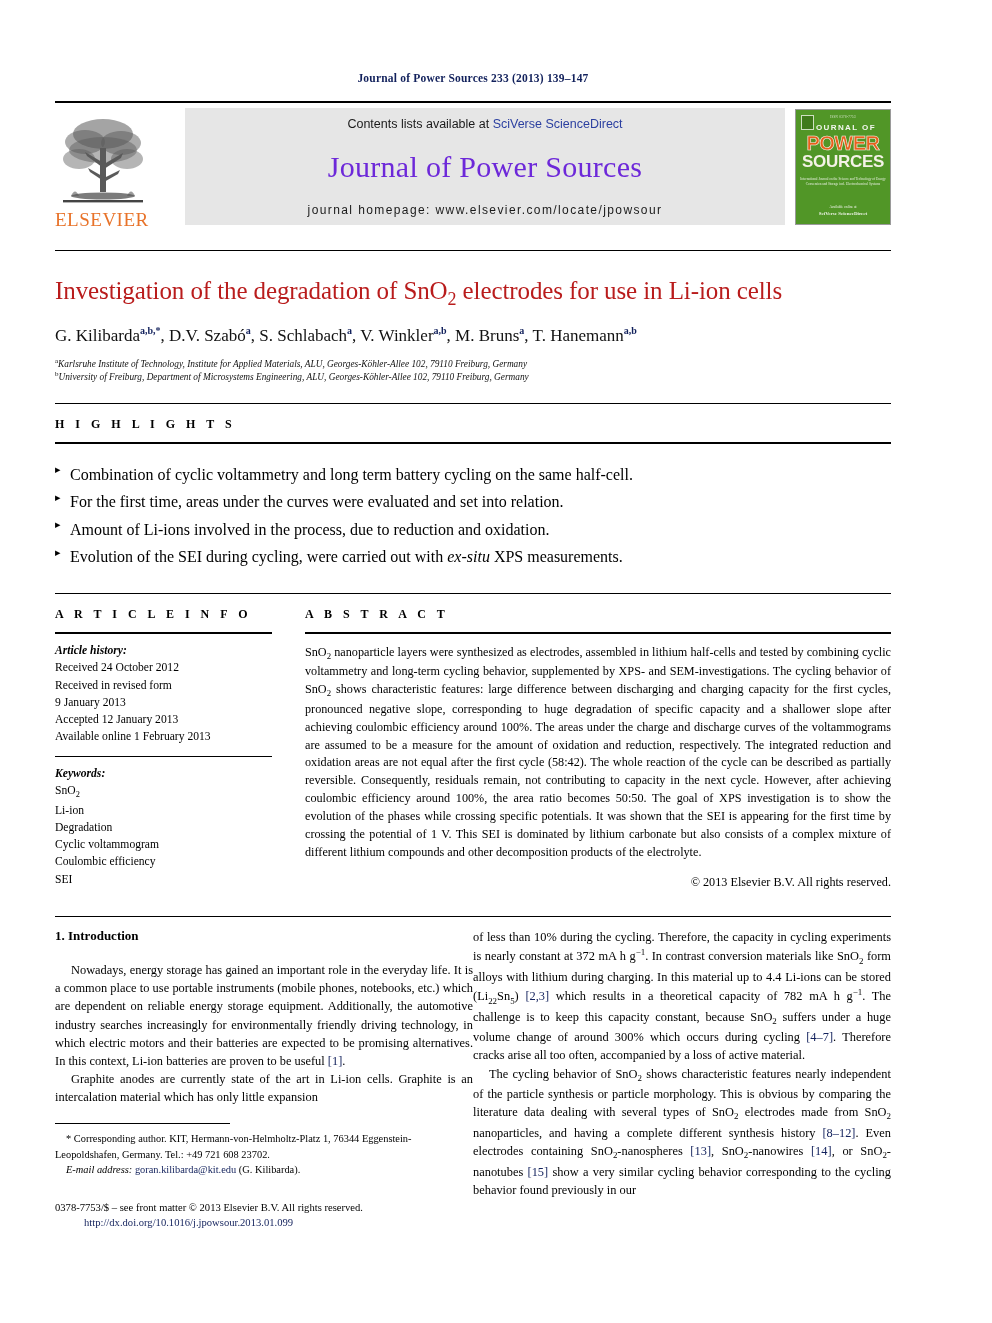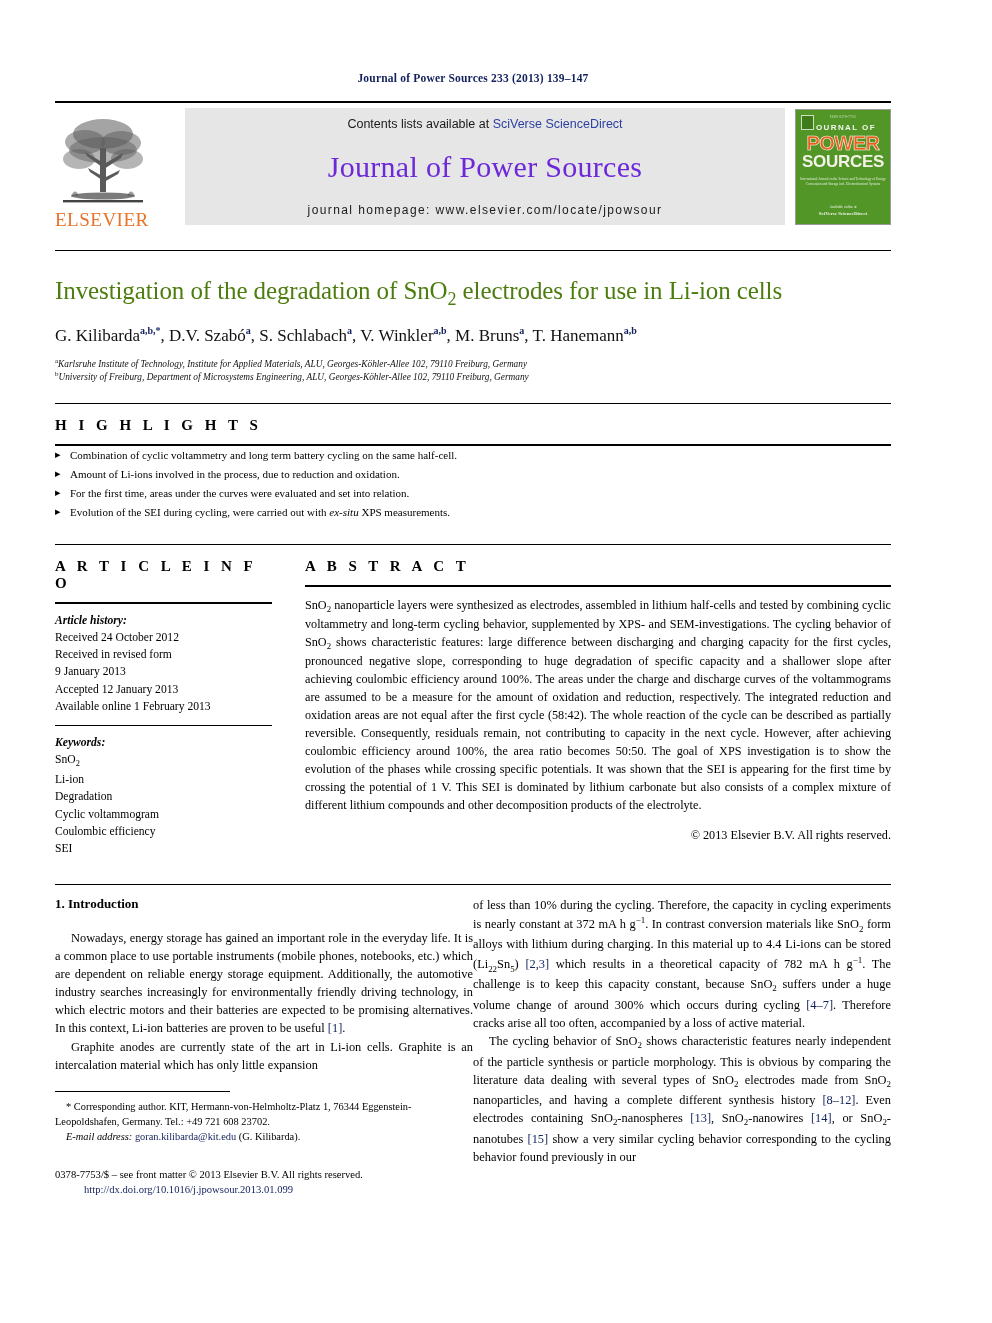--- a/index.html
+++ b/index.html
@@ -142,21 +142,21 @@
     background:#3f7a1b; border:0.5px solid #cfe0c2;
   }
 
   
   .title-rule { border-top: 1px solid #000; margin-top: 17px; }
   .article-title {
     font-family: "Liberation Serif", serif;
     font-size: 25px;
     font-weight: normal;
     margin: 26px 0 0 0;
-    color: #4d7c0f;
+    color: #b91c1c;
     letter-spacing: -0.1px;
   }
   .authors {
     font-family: "Liberation Serif", serif;
     font-size: 17px;
     margin-top: 15px;
     color: #111;
   }
   .authors sup { font-size: 10px; color: #12215c; font-weight: bold; }
   .affiliations {
@@ -167,28 +167,28 @@
     line-height: 1.35;
     color: #111;
   }
   .affiliations sup { font-style: normal; font-size: 7px; }
 
   
   .section-rule-top { border-top: 1.2px solid #000; margin-top: 19px; }
   .sec-head {
     font-family: "Liberation Serif", serif;
     font-weight: bold;
-    font-size: 15px;
+    font-size: 12px;
     letter-spacing: 4px;
     margin: 13px 0 10px 0;
   }
   .thick-rule { border-top: 2px solid #000; }
   .highlights-list {
-    margin: 0; padding: 0 0 0 0; list-style: none;
-    font-size: 11px; line-height: 1.72;
+    margin: 0; padding: 17px 0 0 0; list-style: none;
+    font-size: 16px; line-height: 1.72;
   }
   .highlights-list li { position: relative; padding-left: 15px; }
   .highlights-list li::before {
     content: "\25B8";
     position: absolute; left: 0; top: -0.5px; font-size: 11px;
   }
 
   
   .info-abstract {
     display: flex;
@@ -335,22 +335,22 @@
   <div class="affiliations">
     <div><sup>a</sup><span>Karlsruhe Institute of Technology, Institute for Applied Materials, ALU, Georges-Köhler-Allee 102, 79110 Freiburg, Germany</span></div>
     <div><sup>b</sup><span>University of Freiburg, Department of Microsystems Engineering, ALU, Georges-Köhler-Allee 102, 79110 Freiburg, Germany</span></div>
   </div>
 
   <div class="section-rule-top"></div>
   <div class="sec-head">H I G H L I G H T S</div>
   <div class="thick-rule"></div>
   <ul class="highlights-list">
     <li>Combination of cyclic voltammetry and long term battery cycling on the same half-cell.</li>
+    <li>For the first time, areas under the curves were evaluated and set into relation.</li>
     <li>Amount of Li-ions involved in the process, due to reduction and oxidation.</li>
-    <li>For the first time, areas under the curves were evaluated and set into relation.</li>
     <li>Evolution of the SEI during cycling, were carried out with <i>ex-situ</i> XPS measurements.</li>
   </ul>
 
   <div class="info-abstract">
     <div class="col-info">
       <div class="sec-head">A R T I C L E  I N F O</div>
       <div class="info-rule"></div>
       <div class="hist-block">
         <div class="lbl">Article history:</div>
         <div>Received 24 October 2012</div>

